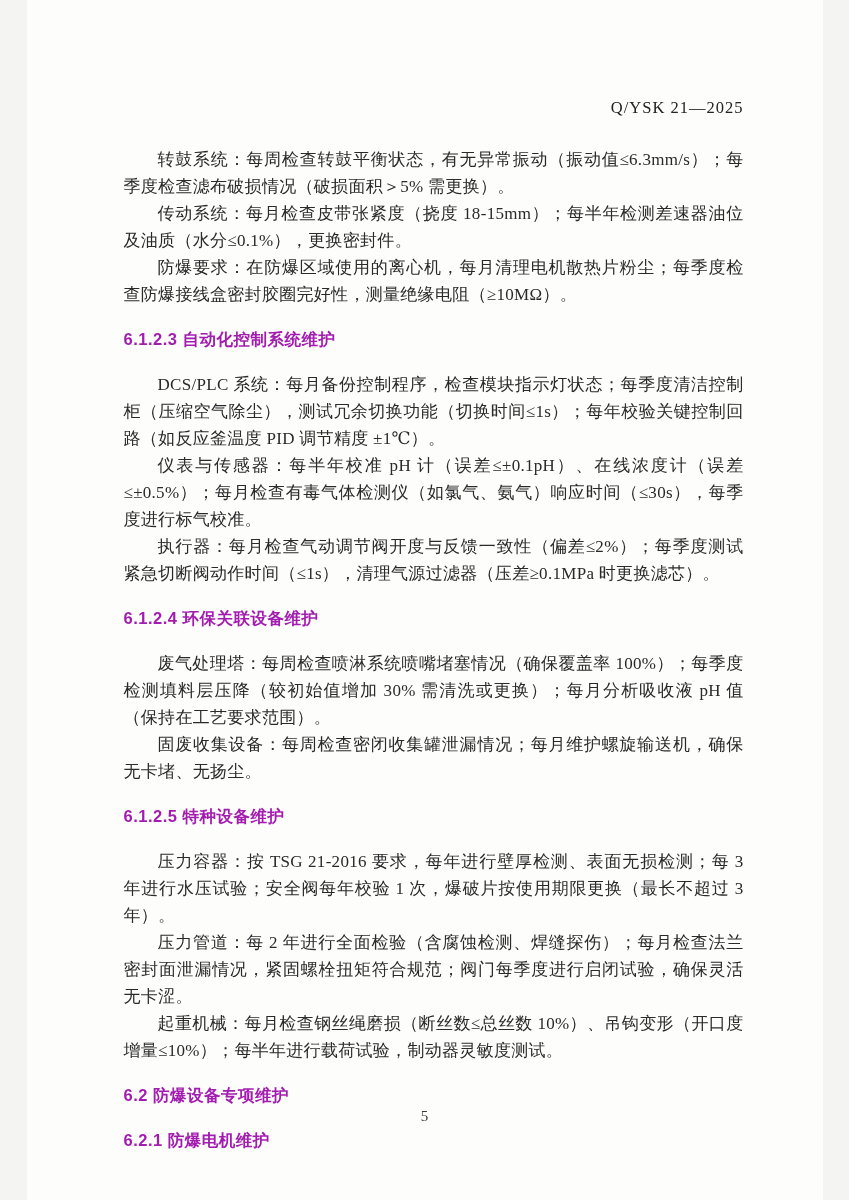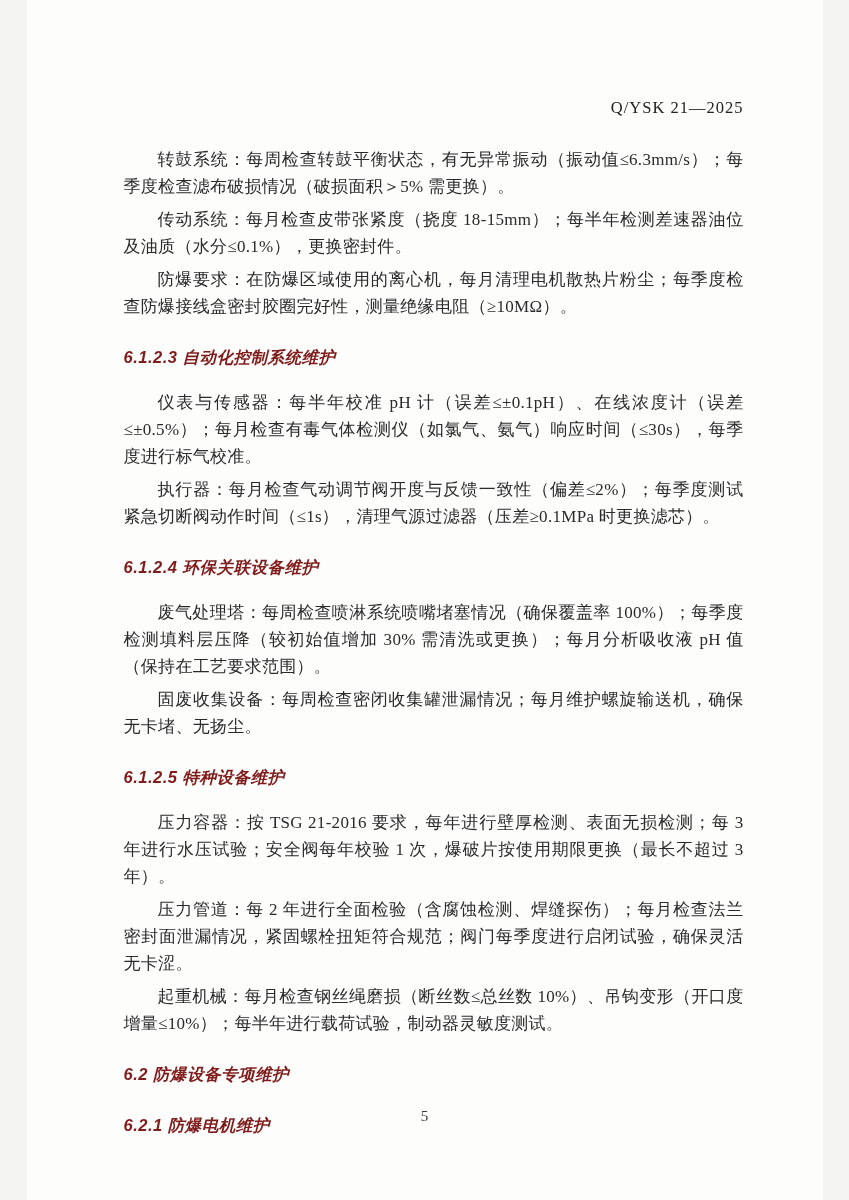--- a/index.html
+++ b/index.html
@@ -24,35 +24,34 @@
     font-size: 16.5px;
     line-height: 20px;
     letter-spacing: 1px;
     color: #222;
     margin-bottom: 28px;
     font-family: "Liberation Serif", "DejaVu Serif", serif;
   }
   .doc-body p.paragraph {
     font-size: 17px;
     line-height: 27px;
-    margin: 6px 0;
+    margin: 0 0;
     text-indent: 2em;
     text-align: justify;
     letter-spacing: 0.3px;
     color: #2a2a2a;
   }
   .doc-body h2.heading {
     font-size: 16.5px;
     line-height: 27px;
     font-weight: bold;
-    margin: 24px 0 18px 0;
+    margin: 18px 0 18px 0;
     font-family: "Liberation Sans", "DejaVu Sans", sans-serif;
     letter-spacing: 0.5px;
-    color: #7f1d1d;
-    font-style: italic;
+    color: #a21caf;
   }
   .doc-footer {
     position: absolute;
     bottom: 75px;
     left: 0;
     width: 100%;
     text-align: center;
     font-size: 15px;
     color: #3a3a3a;
     font-family: "Liberation Serif", "DejaVu Serif", serif;
@@ -62,20 +61,21 @@
 <body>
 
 <div class="page">
   <div class="doc-header">Q/YSK 21—2025</div>
 
   <div class="doc-body">
       <p class="paragraph">转鼓系统：每周检查转鼓平衡状态，有无异常振动（振动值≤6.3mm/s）；每季度检查滤布破损情况（破损面积＞5% 需更换）。</p>
       <p class="paragraph">传动系统：每月检查皮带张紧度（挠度 18-15mm）；每半年检测差速器油位及油质（水分≤0.1%），更换密封件。</p>
       <p class="paragraph">防爆要求：在防爆区域使用的离心机，每月清理电机散热片粉尘；每季度检查防爆接线盒密封胶圈完好性，测量绝缘电阻（≥10MΩ）。</p>
       <h2 class="heading">6.1.2.3 自动化控制系统维护</h2>
+      <p class="paragraph">DCS/PLC 系统：每月备份控制程序，检查模块指示灯状态；每季度清洁控制柜（压缩空气除尘），测试冗余切换功能（切换时间≤1s）；每年校验关键控制回路（如反应釜温度 PID 调节精度 ±1℃）。</p>
       <p class="paragraph">仪表与传感器：每半年校准 pH 计（误差≤±0.1pH）、在线浓度计（误差≤±0.5%）；每月检查有毒气体检测仪（如氯气、氨气）响应时间（≤30s），每季度进行标气校准。</p>
       <p class="paragraph">执行器：每月检查气动调节阀开度与反馈一致性（偏差≤2%）；每季度测试紧急切断阀动作时间（≤1s），清理气源过滤器（压差≥0.1MPa 时更换滤芯）。</p>
       <h2 class="heading">6.1.2.4 环保关联设备维护</h2>
       <p class="paragraph">废气处理塔：每周检查喷淋系统喷嘴堵塞情况（确保覆盖率 100%）；每季度检测填料层压降（较初始值增加 30% 需清洗或更换）；每月分析吸收液 pH 值（保持在工艺要求范围）。</p>
       <p class="paragraph">固废收集设备：每周检查密闭收集罐泄漏情况；每月维护螺旋输送机，确保无卡堵、无扬尘。</p>
       <h2 class="heading">6.1.2.5 特种设备维护</h2>
       <p class="paragraph">压力容器：按 TSG 21-2016 要求，每年进行壁厚检测、表面无损检测；每 3 年进行水压试验；安全阀每年校验 1 次，爆破片按使用期限更换（最长不超过 3 年）。</p>
       <p class="paragraph">压力管道：每 2 年进行全面检验（含腐蚀检测、焊缝探伤）；每月检查法兰密封面泄漏情况，紧固螺栓扭矩符合规范；阀门每季度进行启闭试验，确保灵活无卡涩。</p>
       <p class="paragraph">起重机械：每月检查钢丝绳磨损（断丝数≤总丝数 10%）、吊钩变形（开口度增量≤10%）；每半年进行载荷试验，制动器灵敏度测试。</p>
       <h2 class="heading">6.2 防爆设备专项维护</h2>

